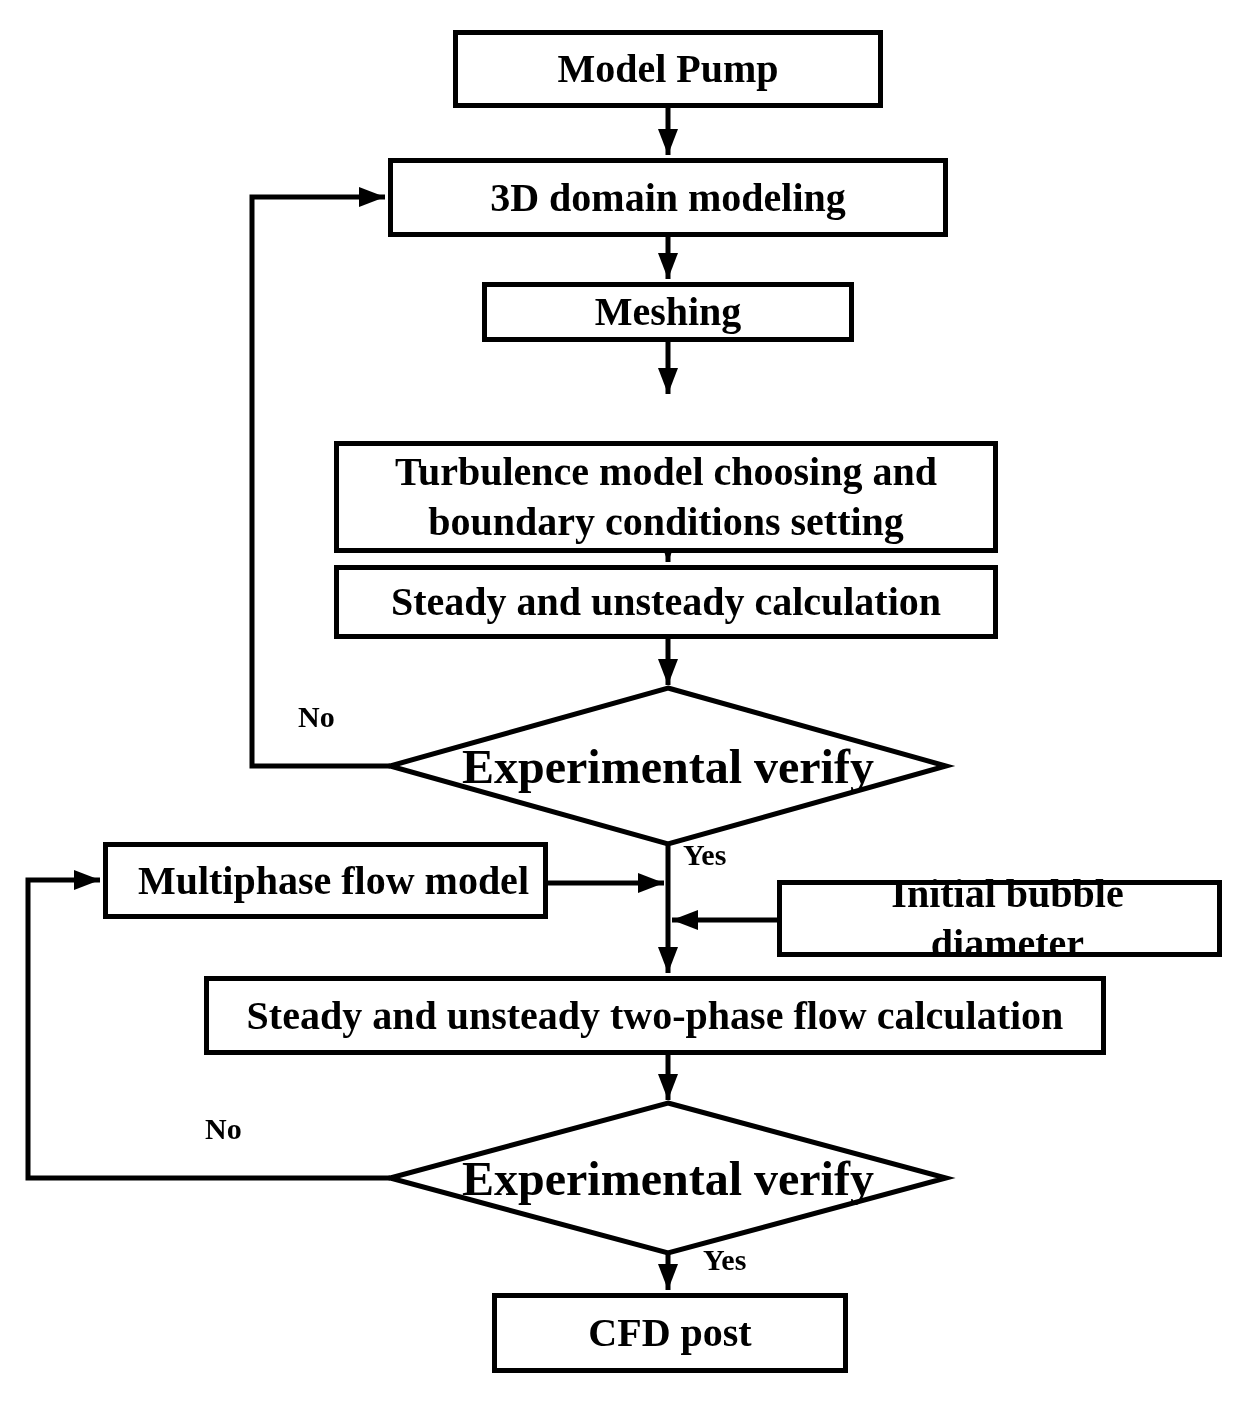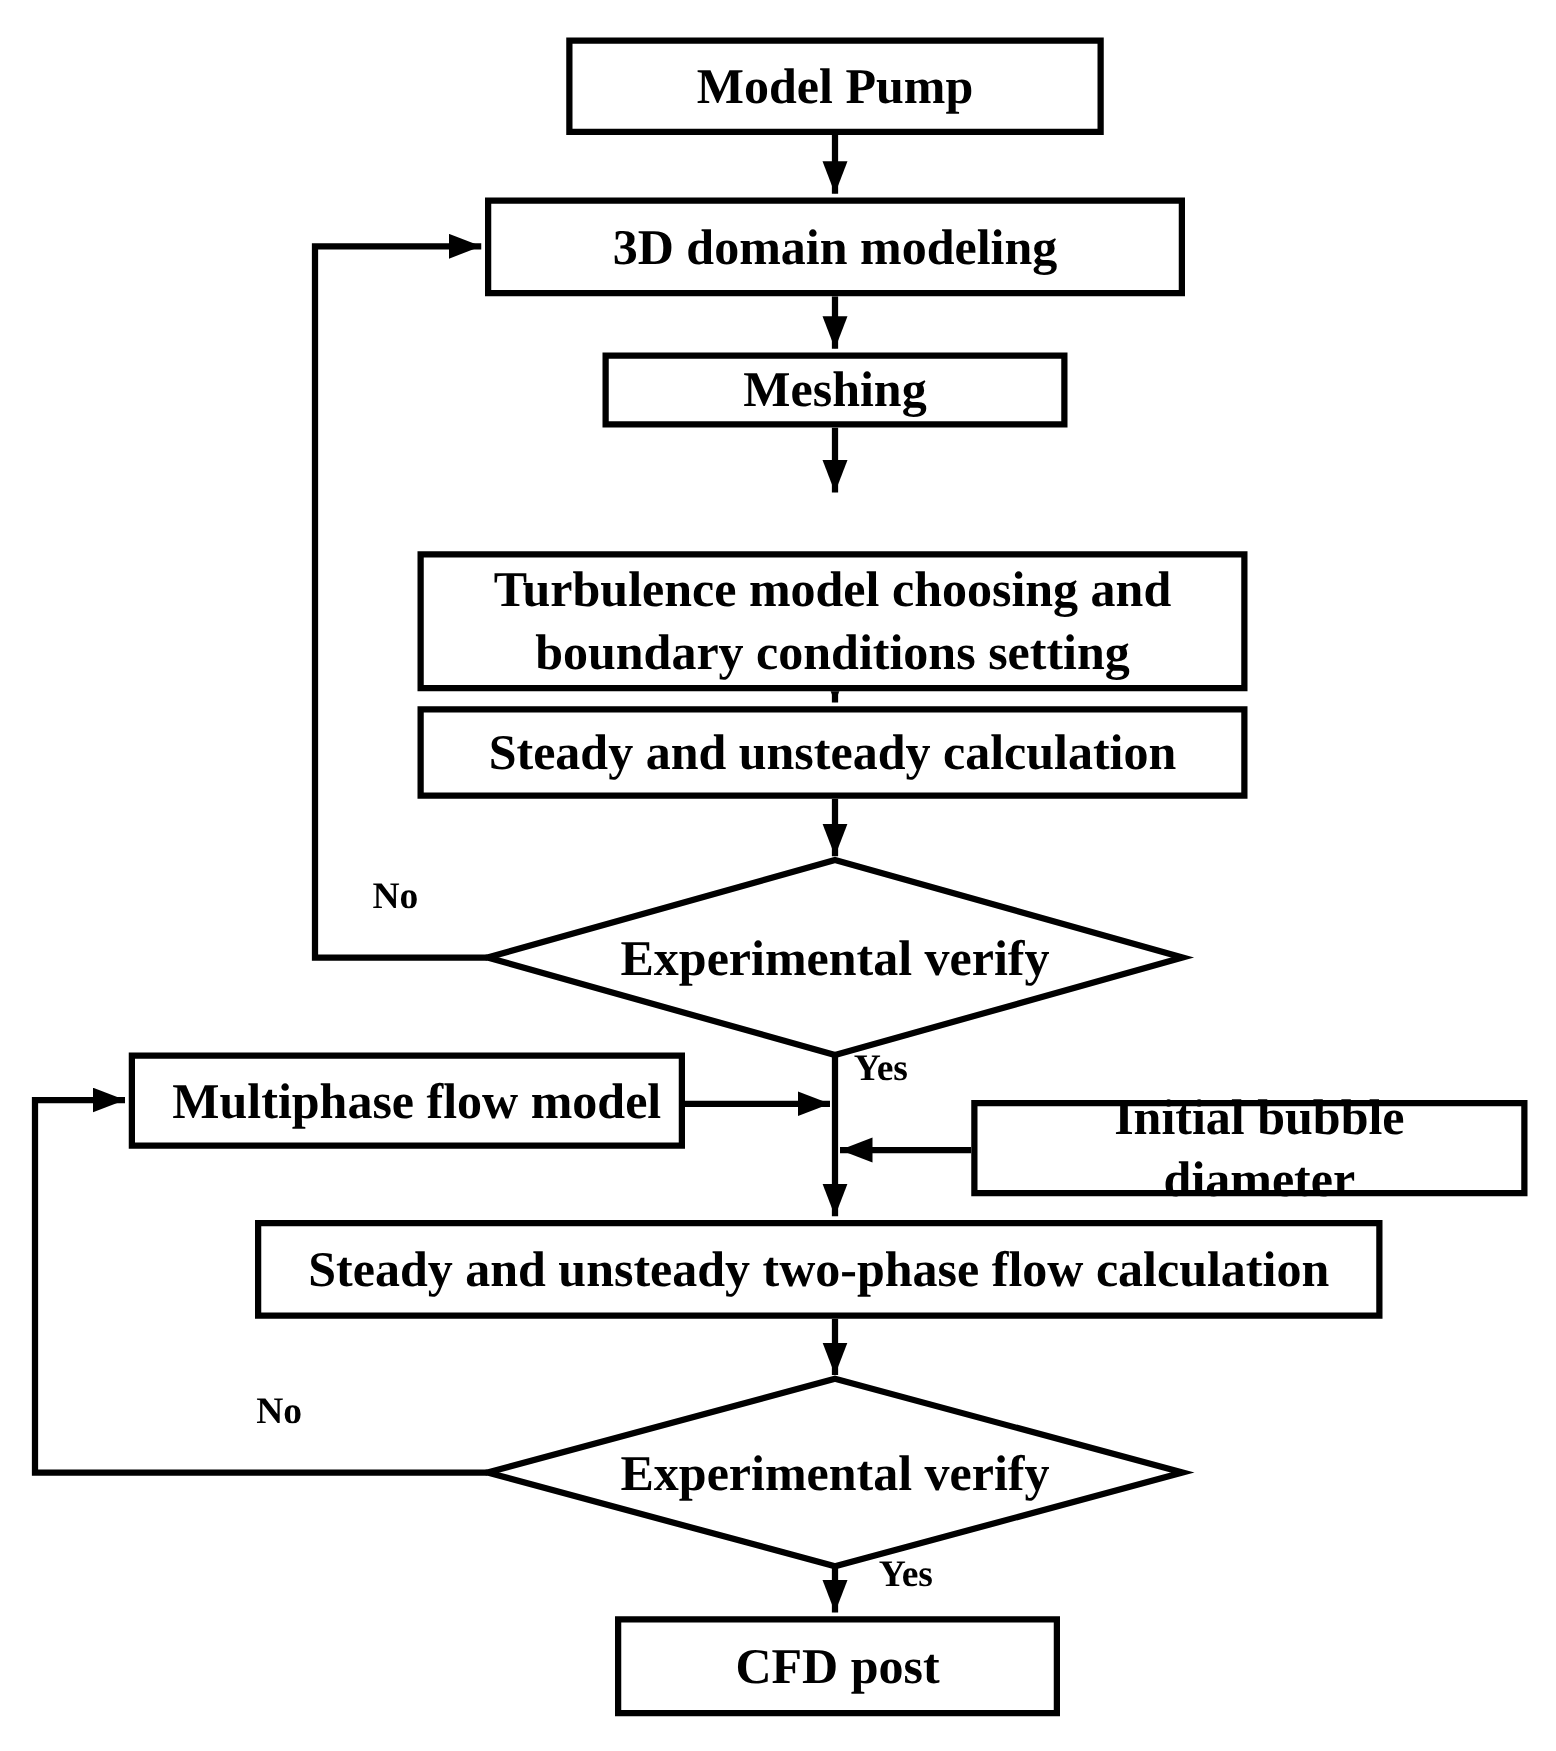--- a/index.html
+++ b/index.html
@@ -44,21 +44,21 @@
     line-height: 1.25;
     color: #000000;
   }
   .diamond-text {
     position: absolute;
     display: flex;
     align-items: center;
     justify-content: center;
     text-align: center;
     font-weight: bold;
-    font-size: 40px;
+    font-size: 48px;
     color: #000000;
     background: transparent;
   }
   .edge-label {
     position: absolute;
     font-weight: bold;
     font-size: 30px;
     color: #000000;
     white-space: nowrap;
   }

